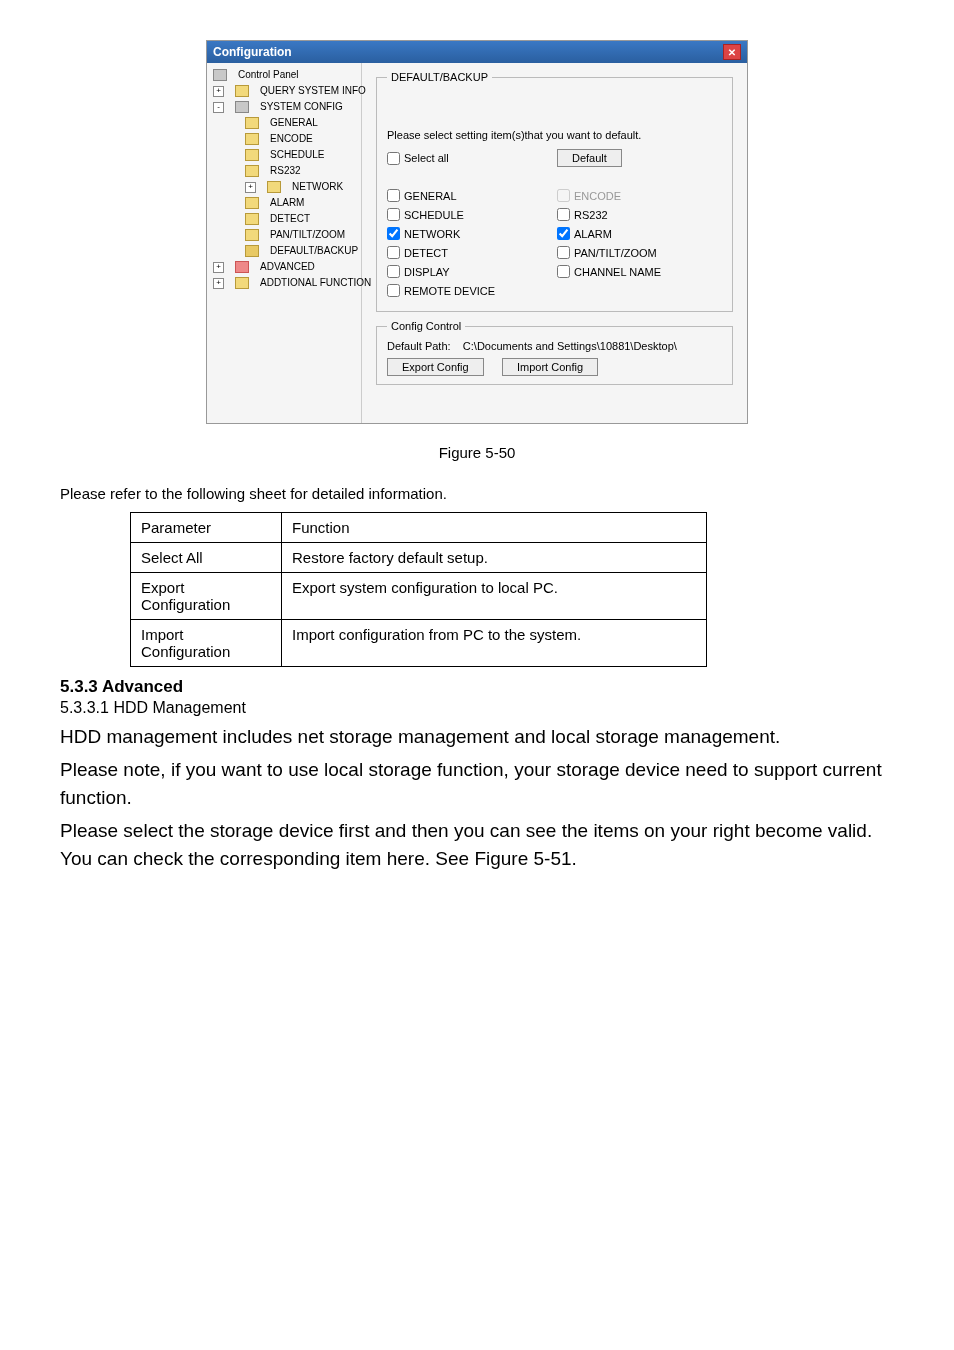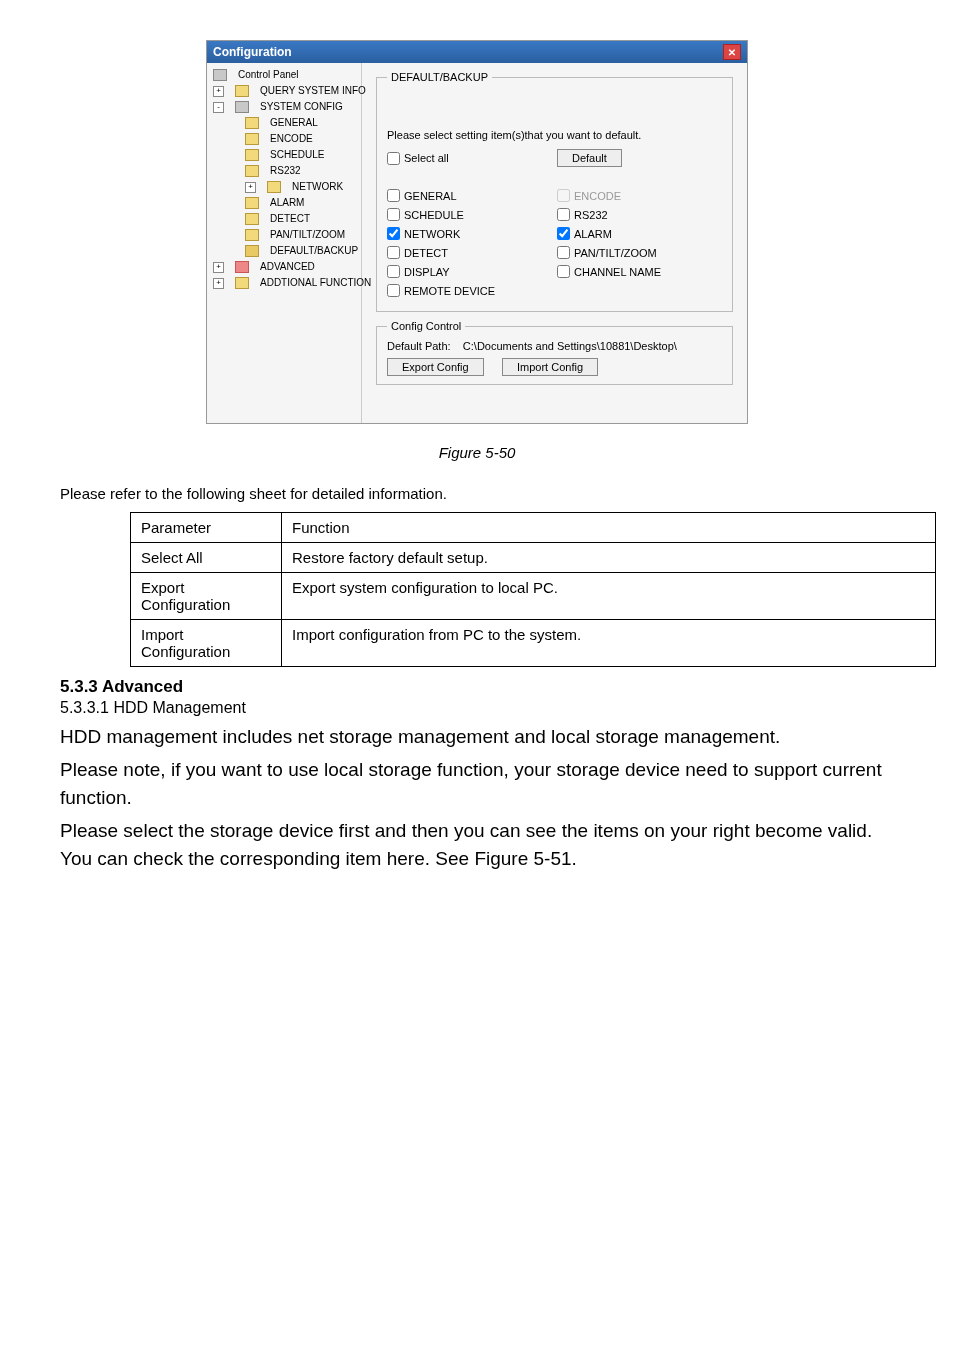--- a/index.html
+++ b/index.html
@@ -113,29 +113,28 @@
   background: #eee;
   padding: 2px 14px;
   font-size: 11px;
   display: inline-block;
 }
 .disabled { color: #999; }
 .figure-caption {
   text-align: center;
   font-size: 15px;
   margin: 12px 0 20px 0;
-  font-style: italic;
 }
 .body-text {
   font-size: 15px;
   margin: 24px 0 10px 0;
 }
 .param-table {
   border-collapse: collapse;
-  width: 806px;
+  width: 577px;
   margin-left: 70px;
   margin-bottom: 10px;
 }
 .param-table td, .param-table th {
   border: 1px solid #000;
   padding: 6px 10px;
   font-size: 15px;
   text-align: left;
   vertical-align: top;
 }

